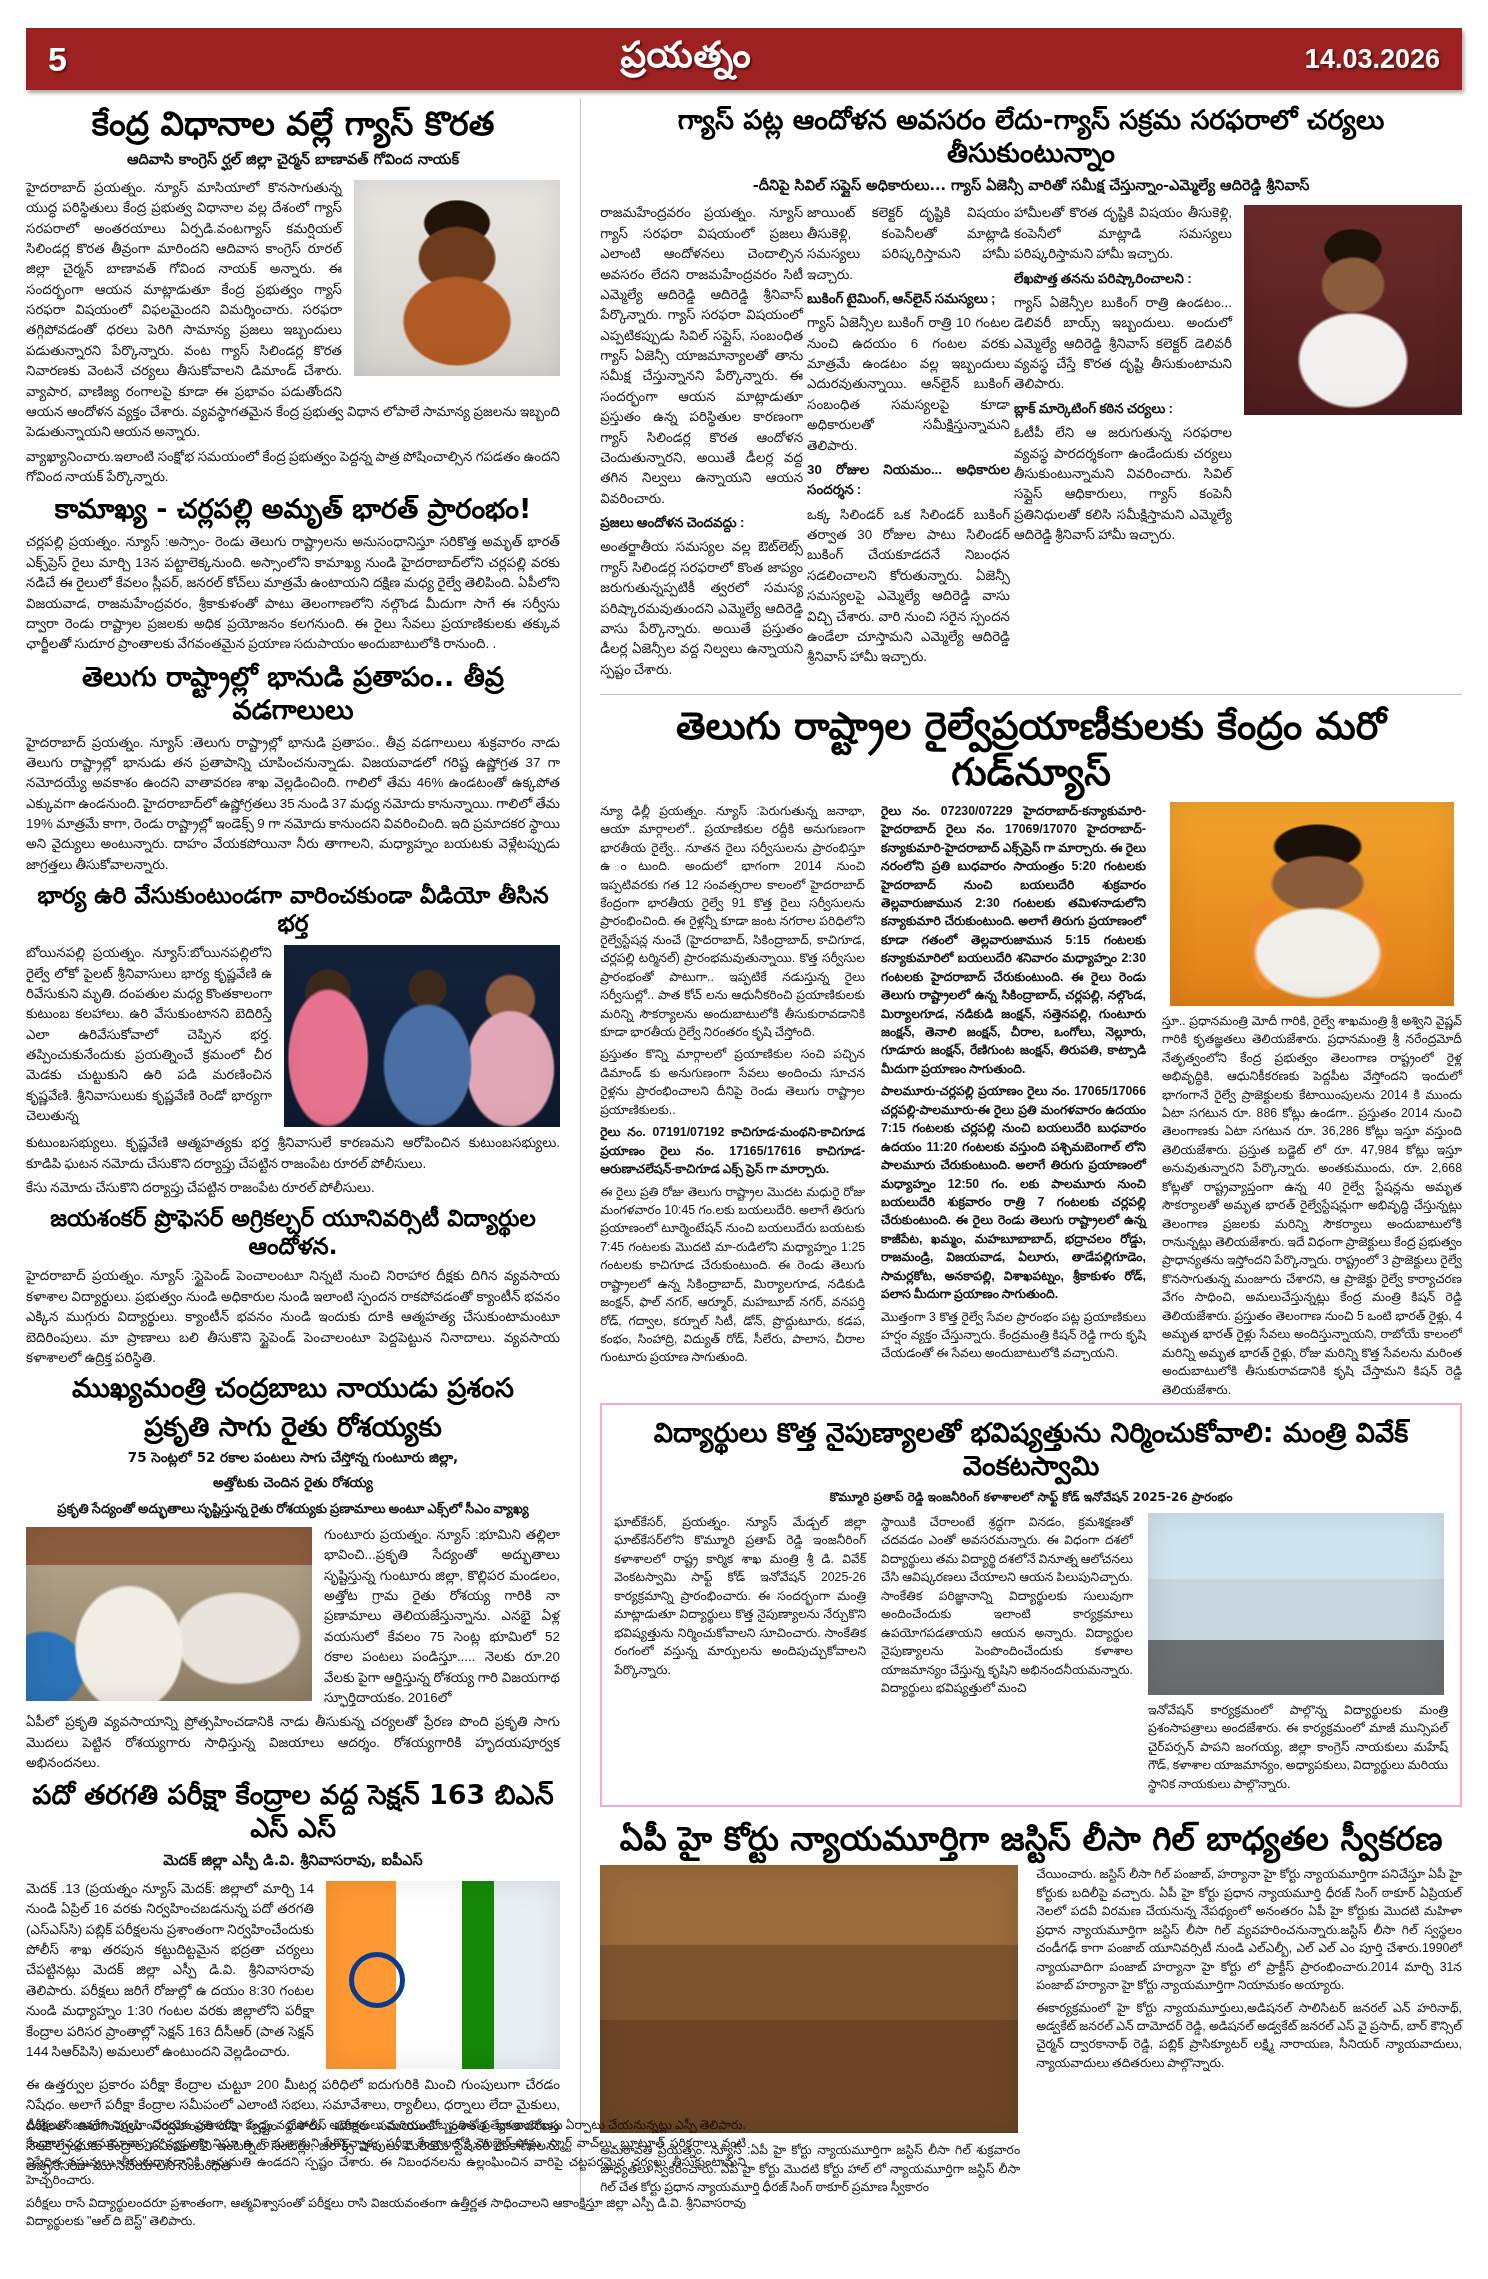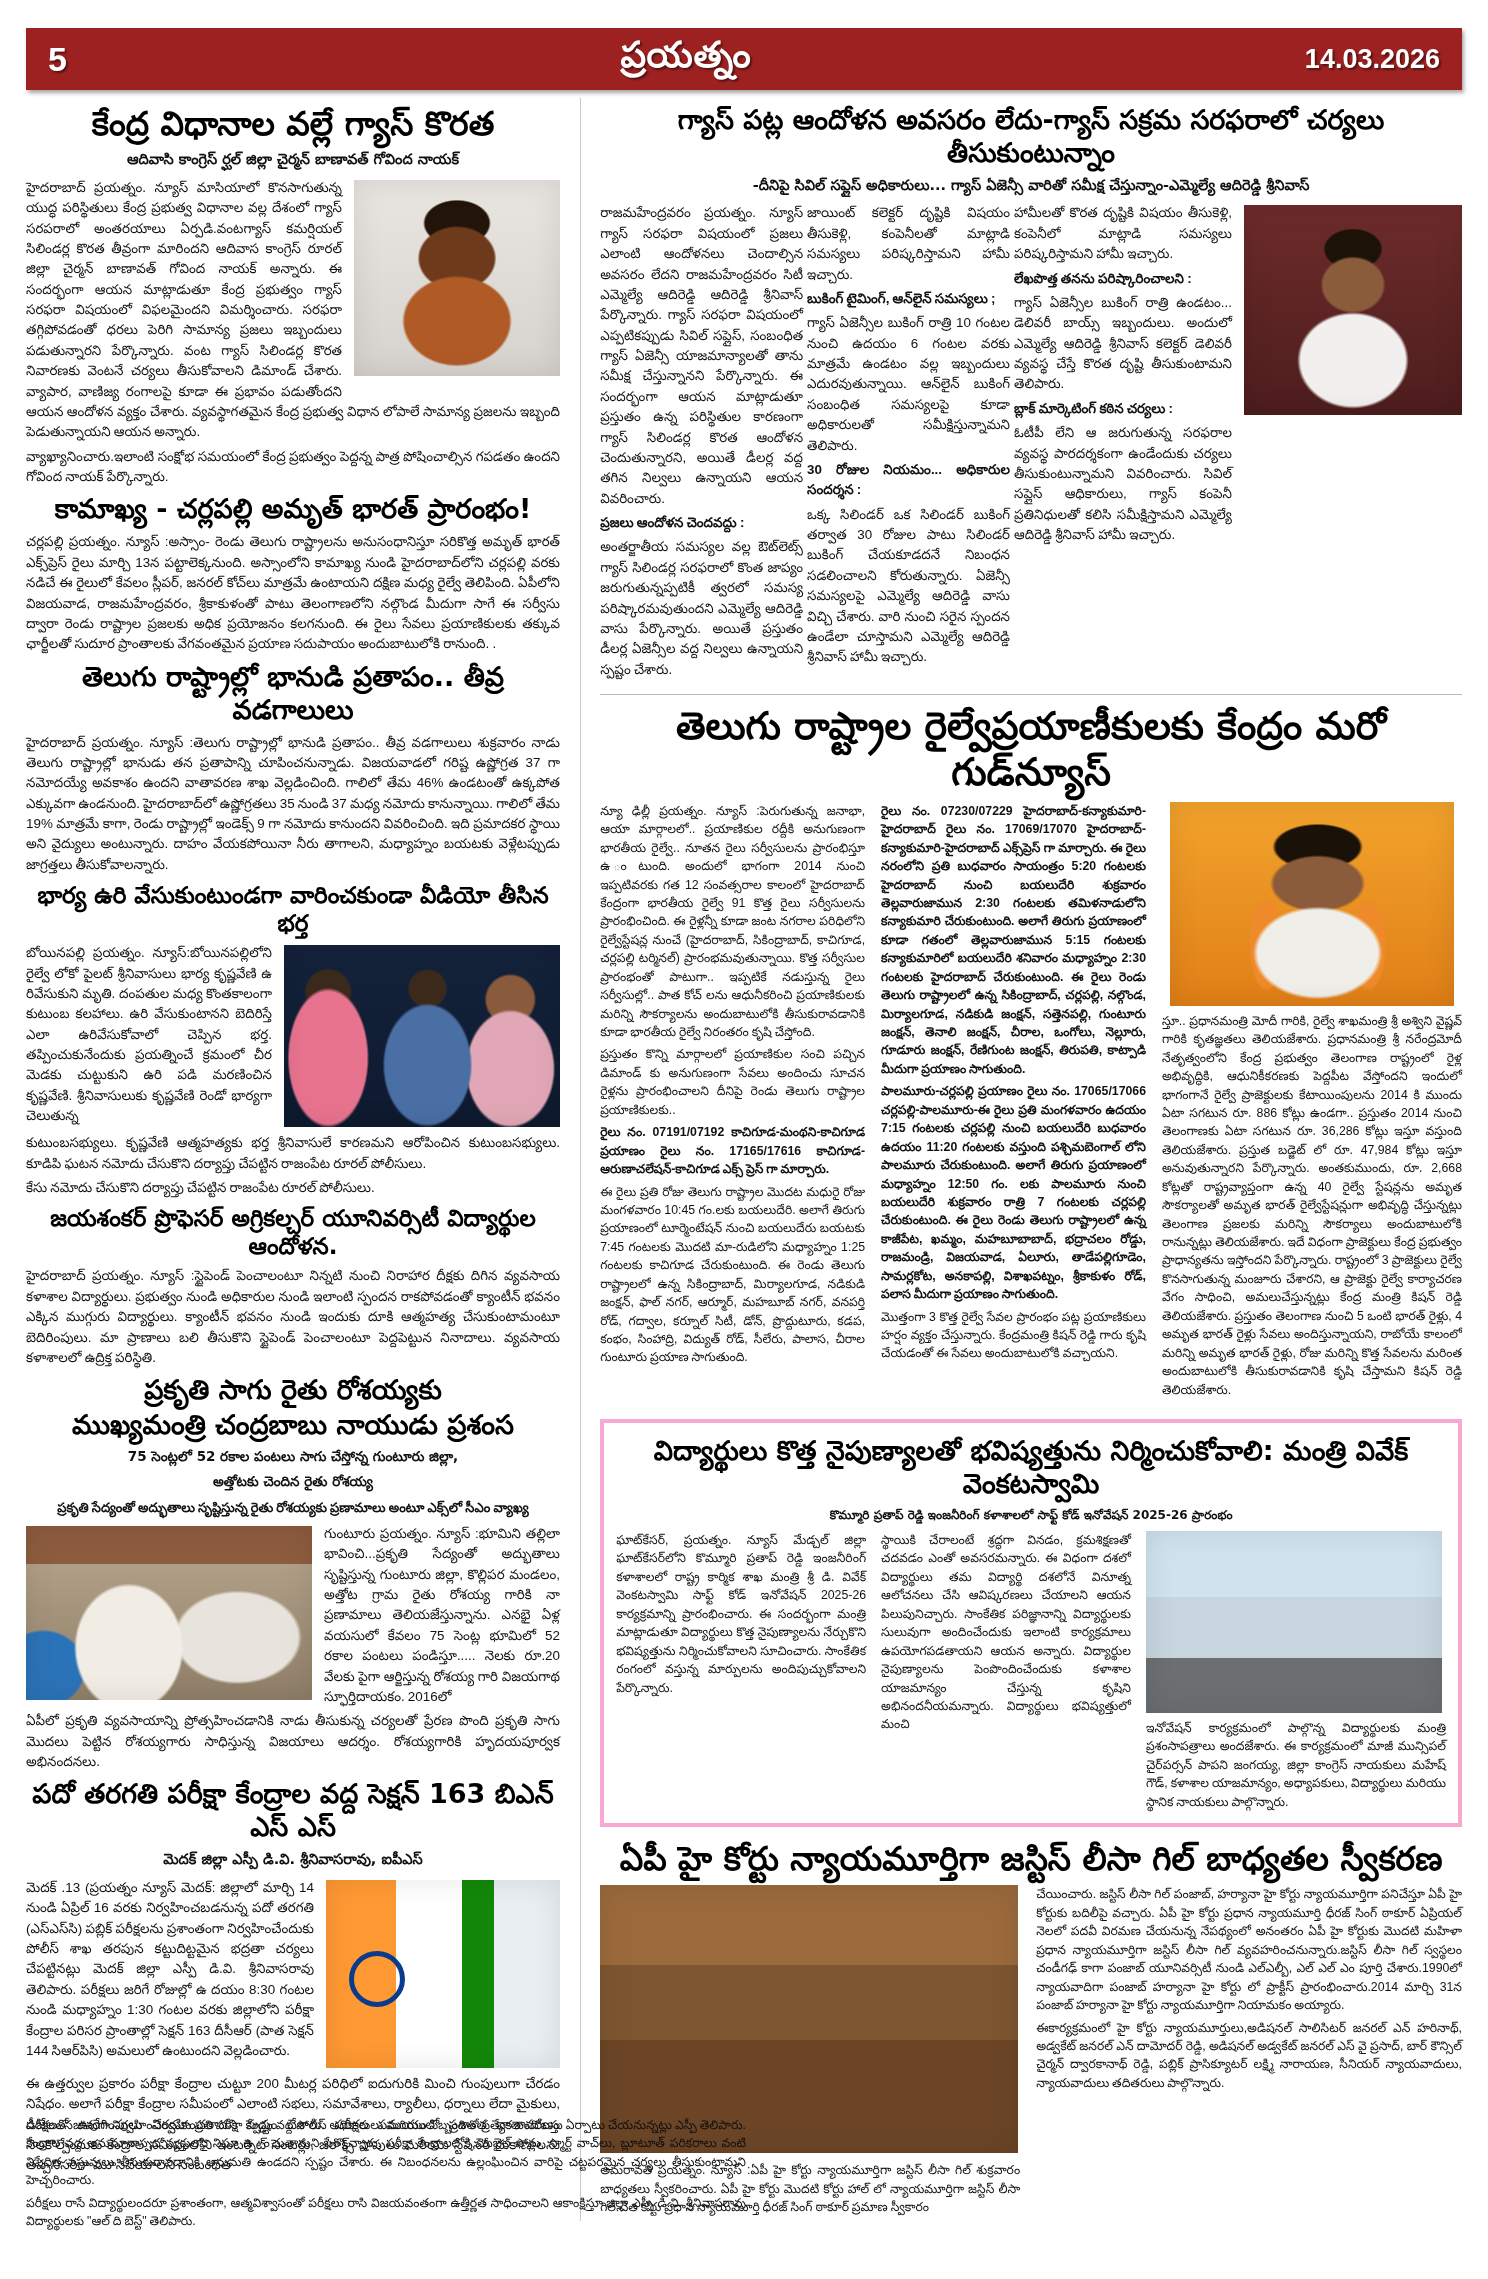--- a/index.html
+++ b/index.html
@@ -139,21 +139,21 @@
   }
   .photo::after{ content:""; position:absolute; inset:0; box-shadow:inset 0 0 30px rgba(0,0,0,.10); }
   .nav-wheel{ position:absolute; left:10%; top:38%; width:56px; height:56px; border-radius:50%;
     border:5px solid #0b3c8c; }
 
   
   .f-right{ float:right; margin:2px 0 6px 12px; }
   .f-left{ float:left; margin:2px 12px 6px 0; }
 
   
-  .boxed{ border:4px solid #f9a8d4; padding:10px 12px 8px; margin-top:16px; }
+  .boxed{ border:2px solid #f9a8d4; padding:10px 12px 8px; margin-top:0; }
 
   hr.rule{ border:0; border-top:1px solid #b9b9b9; margin:10px 0 8px; }
 
   .clear{ clear:both; }
 </style>
 </head>
 <body>
 
 <div class="page">
 
@@ -208,22 +208,22 @@
       </div>
 
       <div>
         <h1 class="hl hl-md">జయశంకర్ ప్రొఫెసర్ అగ్రికల్చర్ యూనివర్సిటీ విద్యార్థుల ఆందోళన.</h1>
         <div class="body">
           <p>హైదరాబాద్ ప్రయత్నం. న్యూస్ :స్టైపెండ్ పెంచాలంటూ నిన్నటి నుంచి నిరాహార దీక్షకు దిగిన వ్యవసాయ కళాశాల విద్యార్థులు. ప్రభుత్వం నుండి అధికారుల నుండి ఇలాంటి స్పందన రాకపోవడంతో క్యాంటీన్ భవనం ఎక్కిన ముగ్గురు విద్యార్థులు. క్యాంటీన్ భవనం నుండి ఇందుకు దూకి ఆత్మహత్య చేసుకుంటామంటూ బెదిరింపులు. మా ప్రాణాలు బలి తీసుకొని స్టైపెండ్ పెంచాలంటూ పెద్దపెట్టున నినాదాలు. వ్యవసాయ కళాశాలలో ఉద్రిక్త పరిస్థితి.</p>
         </div>
       </div>
 
       <div>
+        <h1 class="hl hl-lg" style="margin-top:2px">ముఖ్యమంత్రి చంద్రబాబు నాయుడు ప్రశంస</h1>
         <h1 class="hl hl-lg" style="margin-bottom:0">ప్రకృతి సాగు రైతు రోశయ్యకు</h1>
-        <h1 class="hl hl-lg" style="margin-top:2px">ముఖ్యమంత్రి చంద్రబాబు నాయుడు ప్రశంస</h1>
         <div class="kicker">75 సెంట్లలో 52 రకాల పంటలు సాగు చేస్తోన్న గుంటూరు జిల్లా,</div>
         <div class="kicker">అత్తోటకు చెందిన రైతు రోశయ్య</div>
         <div class="body" style="text-align:center;font-weight:bold;font-size:13px;margin-bottom:6px;">ప్రకృతి సేద్యంతో అద్భుతాలు సృష్టిస్తున్న రైతు రోశయ్యకు ప్రణామాలు అంటూ ఎక్స్‌లో సీఎం వ్యాఖ్య</div>
         <div class="photo farmer f-left" style="width:286px;height:174px;"></div>
         <div class="body">
           <p>గుంటూరు ప్రయత్నం. న్యూస్ :భూమిని తల్లిలా భావించి...ప్రకృతి సేద్యంతో అద్భుతాలు సృష్టిస్తున్న గుంటూరు జిల్లా, కొల్లిపర మండలం, అత్తోట గ్రామ రైతు రోశయ్య గారికి నా ప్రణామాలు తెలియజేస్తున్నాను. ఎనభై ఏళ్ల వయసులో కేవలం 75 సెంట్ల భూమిలో 52 రకాల పంటలు పండిస్తూ..... నెలకు రూ.20 వేలకు పైగా ఆర్జిస్తున్న రోశయ్య గారి విజయగాథ స్ఫూర్తిదాయకం. 2016లో</p>
         </div>
         <div class="clear"></div>
         <div class="body">
           <p>ఏపీలో ప్రకృతి వ్యవసాయాన్ని ప్రోత్సహించడానికి నాడు తీసుకున్న చర్యలతో ప్రేరణ పొంది ప్రకృతి సాగు మొదలు పెట్టిన రోశయ్యగారు సాధిస్తున్న విజయాలు ఆదర్శం. రోశయ్యగారికి హృదయపూర్వక అభినందనలు.</p>

